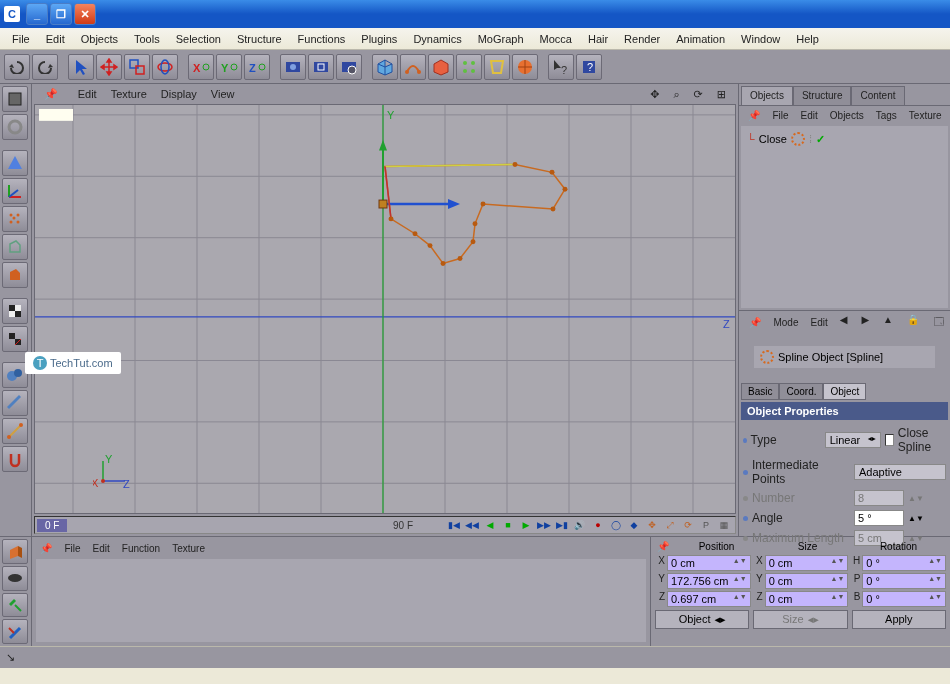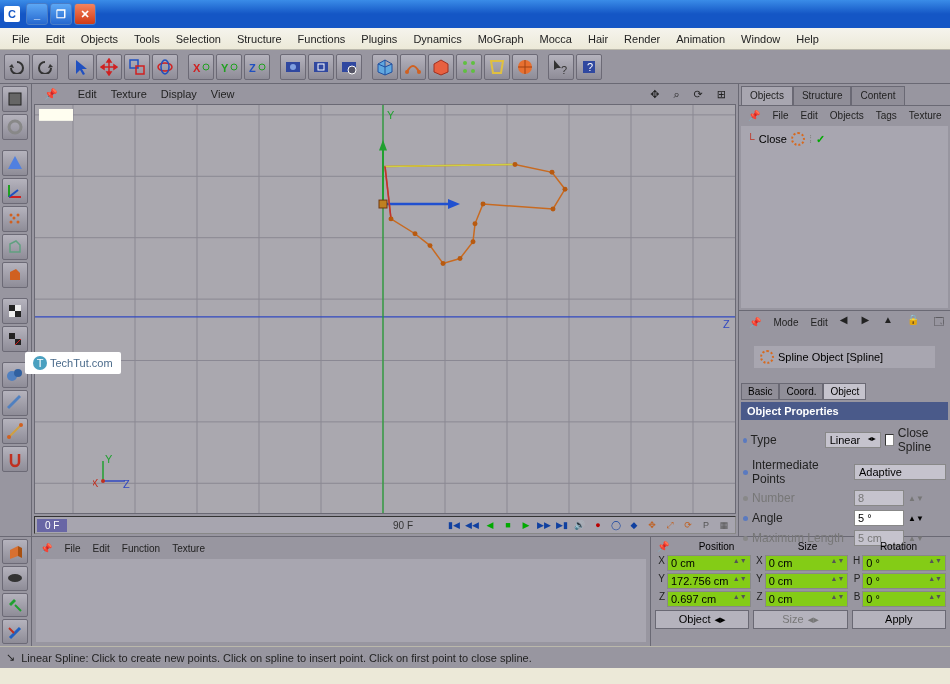--- a/index.html
+++ b/index.html
@@ -86,21 +86,21 @@
 .mat-menu { height: 18px; display: flex; align-items: center; color: #222; }
 .mat-menu span { padding: 2px 6px; font-size: 10px; cursor: pointer; }
 .mat-area { flex: 1; background: #a8a6b0; margin: 2px; }
 
 .coords { width: 300px; border-left: 1px solid #6a6974; padding: 2px; display: flex; flex-direction: column; }
 .coord-head { display: flex; padding: 2px 4px; }
 .coord-head span { flex: 1; text-align: center; font-size: 10px; cursor: pointer; }
 .coord-rows { }
 .crow { display: flex; padding: 1px 2px; gap: 2px; }
 .crow label { width: 10px; text-align: right; font-size: 10px; color: #222; }
-.crow .cin { flex: 1; background: #84cc16; border: 1px solid #888; padding: 1px 3px; font-size: 10px; display: flex; }
+.crow .cin { flex: 1; background: #c4b5fd; border: 1px solid #888; padding: 1px 3px; font-size: 10px; display: flex; }
 .crow .cin .spin { margin-left: auto; font-size: 7px; color: #555; }
 .coord-foot { display: flex; padding: 2px; gap: 4px; }
 .coord-foot .cbtn { flex: 1; background: #b5b3bd; border: 1px solid #6a6974; text-align: center; padding: 2px; font-size: 10px; cursor: pointer; display: flex; justify-content: center; gap: 4px; }
 .coord-foot .cbtn.disabled { color: #777; }
 
 .statusbar { height: 22px; background: #9896a0; border-top: 1px solid #bab8ab; display: flex; align-items: center; padding: 0 6px; color: #222; font-size: 11px; gap: 6px; }
 </style>
 </head>
 <body>
 
@@ -646,14 +646,13 @@
         </div>
       <div class="cbtn">
           <span>Apply</span>
         </div>
     </div>
   </div>
 </div>
 
 <div class="statusbar">
   <span>↘</span>
-  <span>Linear Spline: Click to create new points. Click on spline to insert point. Click on first point to close spline.</span>
 </div>
 
 </body></html>

